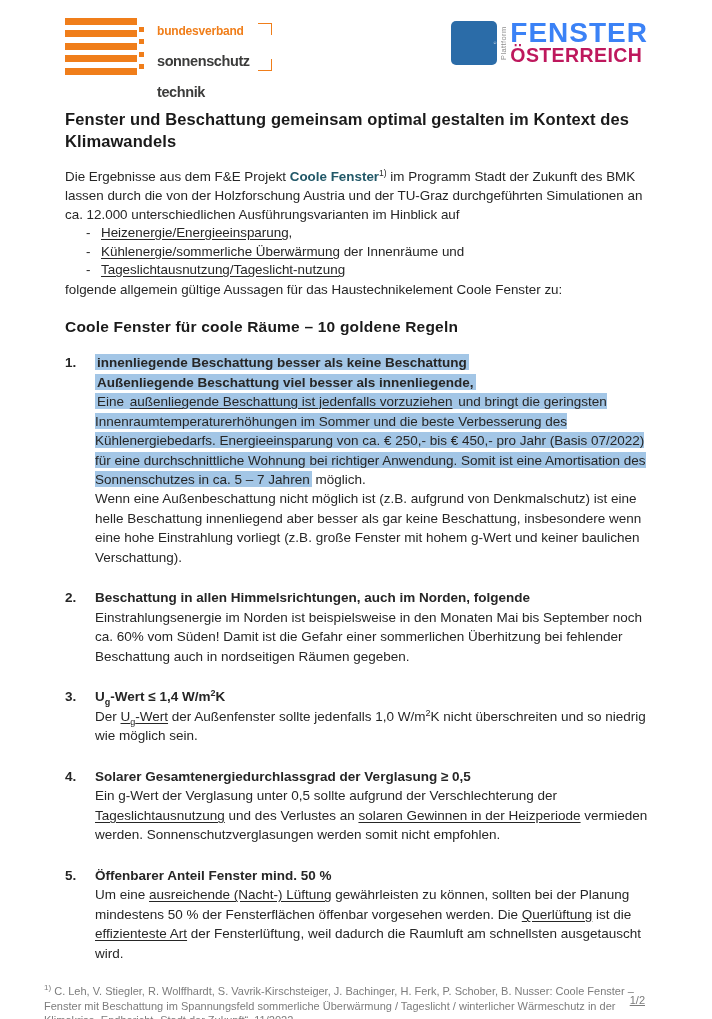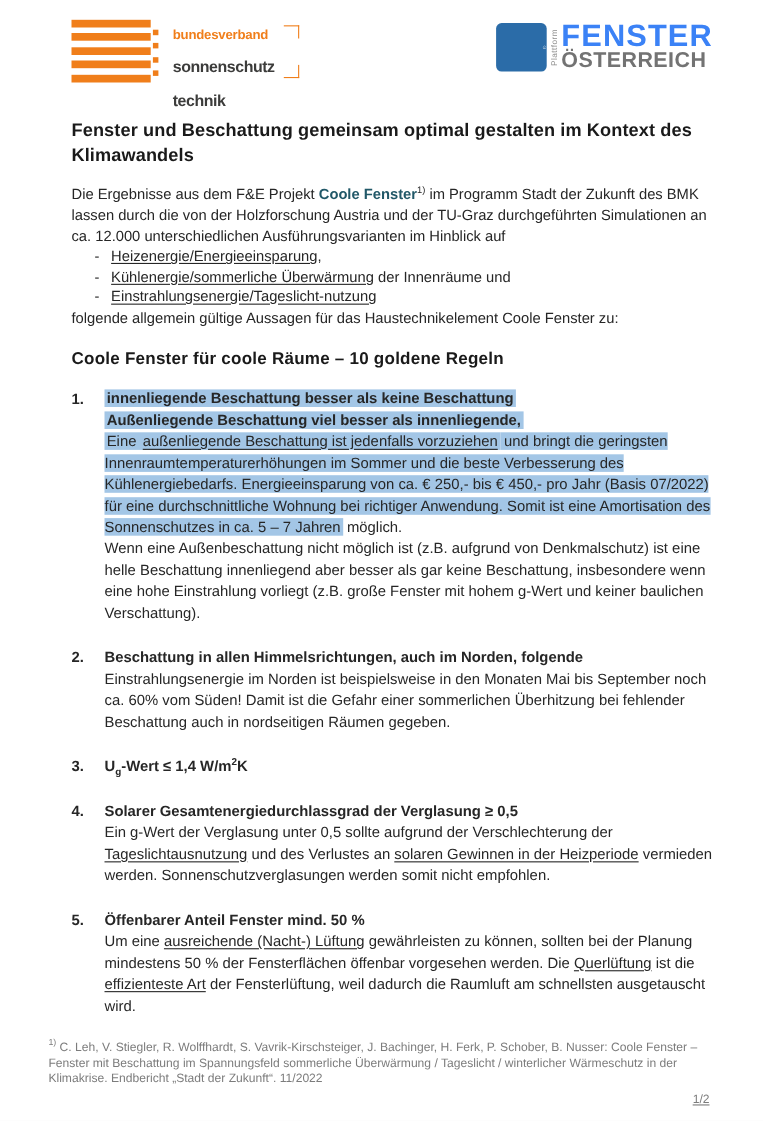--- a/index.html
+++ b/index.html
@@ -25,21 +25,21 @@
   .bracket-top { height:12px; border-top:1.5px solid #F07E1A; border-right:1.5px solid #F07E1A; }
   .bracket-bottom { height:12px; border-bottom:1.5px solid #F07E1A; border-right:1.5px solid #F07E1A; }
 
   .fo-logo { display:flex; align-items:center; margin-top:3px; }
   .fo-box { width:46px; height:44px; background:#2B6CA8; border-radius:5px;
     display:flex; align-items:center; justify-content:center; flex:none;padding-left:42px; }
   .fo-vertical { writing-mode:vertical-rl; transform:rotate(180deg); font-size:7.5px;
     color:#8E8E8D; letter-spacing:0.4px; margin:0 2px 0 2px; height:44px; text-align:center; }
   .fo-text { line-height:1; }
   .fo-l1 { font-size:28px; font-weight:bold; color:#3b82f6; letter-spacing:1px; line-height:24px; }
-  .fo-l2 { font-size:19.5px; font-weight:bold; color:#737373; letter-spacing:0.4px; line-height:20px; }
+  .fo-l2 { font-size:19.5px; font-weight:bold; color:#be185d; letter-spacing:0.4px; line-height:20px; }
 
   
   h1.title { font-size:16.5px; line-height:22px; font-weight:bold; color:#1a1a1a;
     margin:30px 0 0 0; letter-spacing:0.1px; }
   .intro { margin:15px 0 0 0; font-size:13.4px; line-height:19px; width:587px; }
   .teal-bold { font-weight:bold; color:#215868; }
   sup.ref { font-size:8.5px; vertical-align:super; line-height:0; }
   .bullets { list-style:none; margin:0; padding:0 0 0 21px; }
   .bullets li { display:flex; line-height:18.6px; font-size:13.4px; }
   .bullets .dash { width:15px; flex:none; }
@@ -115,21 +115,21 @@
     <li>
         <span class="dash">-</span>
         <span><span class="u">Heizenergie/Energieeinsparung</span><span>,</span></span>
       </li>
     <li>
         <span class="dash">-</span>
         <span><span class="u">Kühlenergie/sommerliche Überwärmung</span><span> der Innenräume und</span></span>
       </li>
     <li>
         <span class="dash">-</span>
-        <span><span class="u">Einstrahlungsenergie/Tageslicht-nutzung</span><span></span></span>
+        <span><span class="u">Tageslichtausnutzung/Tageslicht-nutzung</span><span></span></span>
       </li>
   </ul>
 
   <p class="closing">folgende allgemein gültige Aussagen für das Haustechnikelement Coole Fenster zu:</p>
 
   <h2 class="section">Coole Fenster für coole Räume – 10 goldene Regeln</h2>
 
   <div class="rules">
 
     <div class="rule">
@@ -149,20 +149,21 @@
       <div class="rule-content">
         <div class="rule-heading">Beschattung in allen Himmelsrichtungen, auch im Norden, folgende</div>
         <p class="rule-body">Einstrahlungsenergie im Norden ist beispielsweise in den Monaten Mai bis September noch ca. 60% vom Süden! Damit ist die Gefahr einer sommerlichen Überhitzung bei fehlender Beschattung auch in nordseitigen Räumen gegeben.</p>
       </div>
     </div>
 
     <div class="rule">
       <div class="rule-num">3.</div>
       <div class="rule-content">
         <div class="rule-heading"><span>U</span><sub class="sm">g</sub><span>-Wert ≤ 1,4 W/m</span><sup class="sm">2</sup><span>K</span></div>
+        <p class="rule-body"><span>Der </span><span class="u"><span>U</span><sub class="sm">g</sub><span>-Wert</span></span><span> der Außenfenster sollte jedenfalls 1,0 W/m</span><sup class="sm">2</sup><span>K nicht überschreiten und so niedrig wie möglich sein.</span></p>
       </div>
     </div>
 
     <div class="rule">
       <div class="rule-num">4.</div>
       <div class="rule-content">
         <div class="rule-heading">Solarer Gesamtenergiedurchlassgrad der Verglasung ≥ 0,5</div>
         <p class="rule-body"><span>Ein g-Wert der Verglasung unter 0,5 sollte aufgrund der Verschlechterung der </span><span class="u">Tageslichtausnutzung</span><span> und des Verlustes an </span><span class="u">solaren Gewinnen in der Heizperiode</span><span> vermieden werden. Sonnenschutzverglasungen werden somit nicht empfohlen.</span></p>
       </div>
     </div>

